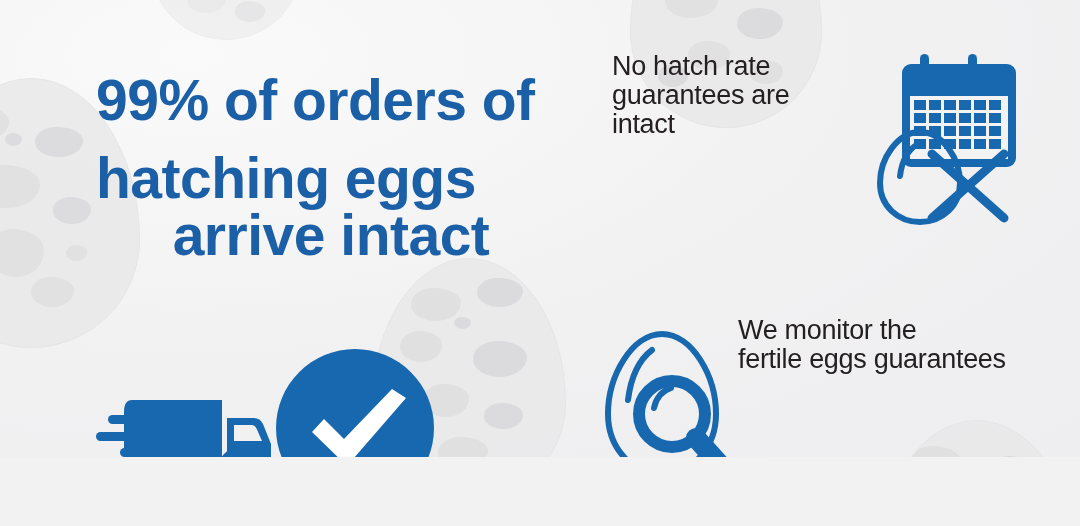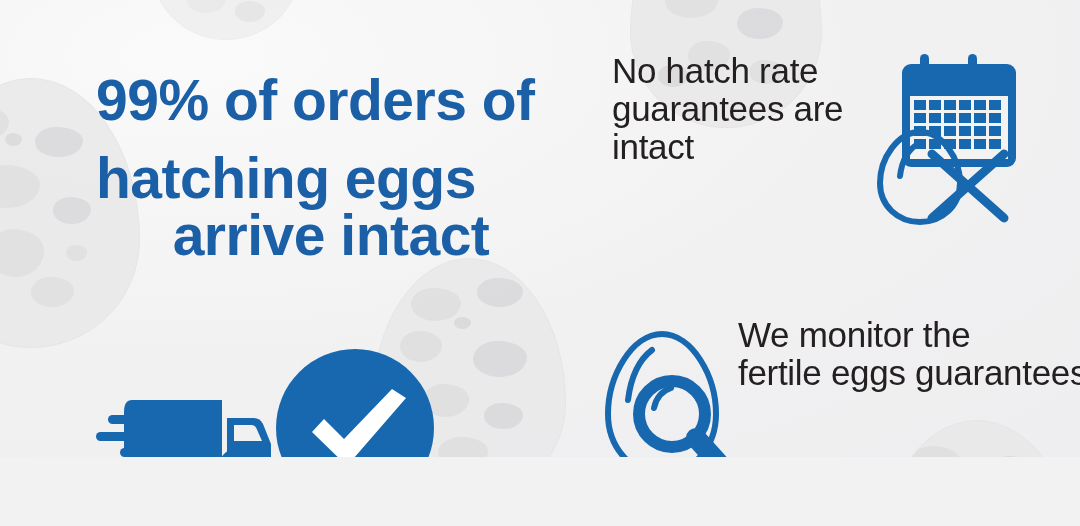--- a/index.html
+++ b/index.html
@@ -47,21 +47,21 @@
   }
   #headline .ln{display:block;white-space:nowrap;}
   #headline .ln1{text-align:left;}
   #headline .ln2{text-align:left;margin-top:21px;}
   #headline .ln3{text-align:center;}
 
   
   .dark-text{
     position:absolute;
     color:#242021;
-    font-size:35px;
+    font-size:27px;
     line-height:1.08;
     letter-spacing:-0.3px;
   }
   .dark-text .ln{display:block;white-space:nowrap;}
 
   #txt-nohatch{ left:612px; top:52px; }
   #txt-monitor{ left:738px; top:316px; }
 
   .ico{position:absolute;}
 </style>

